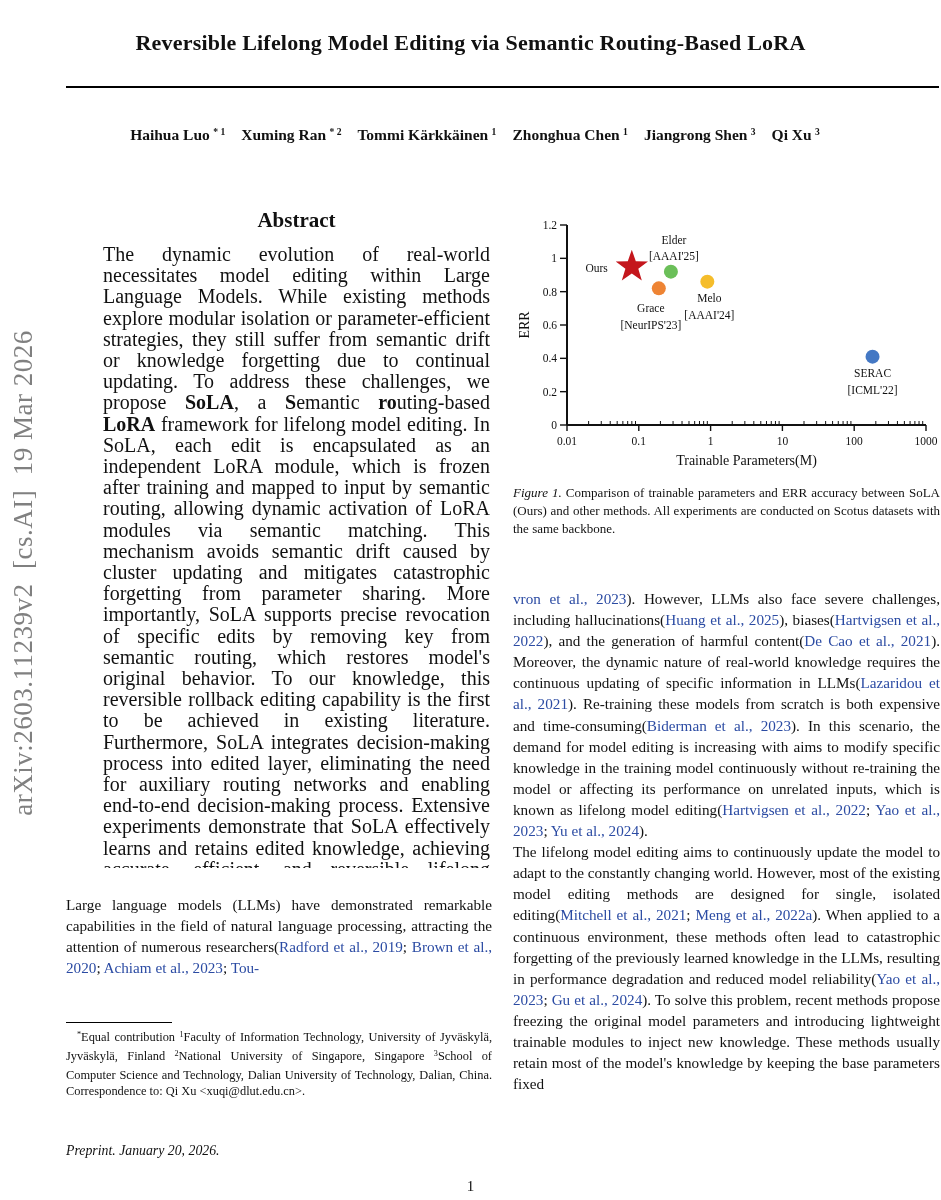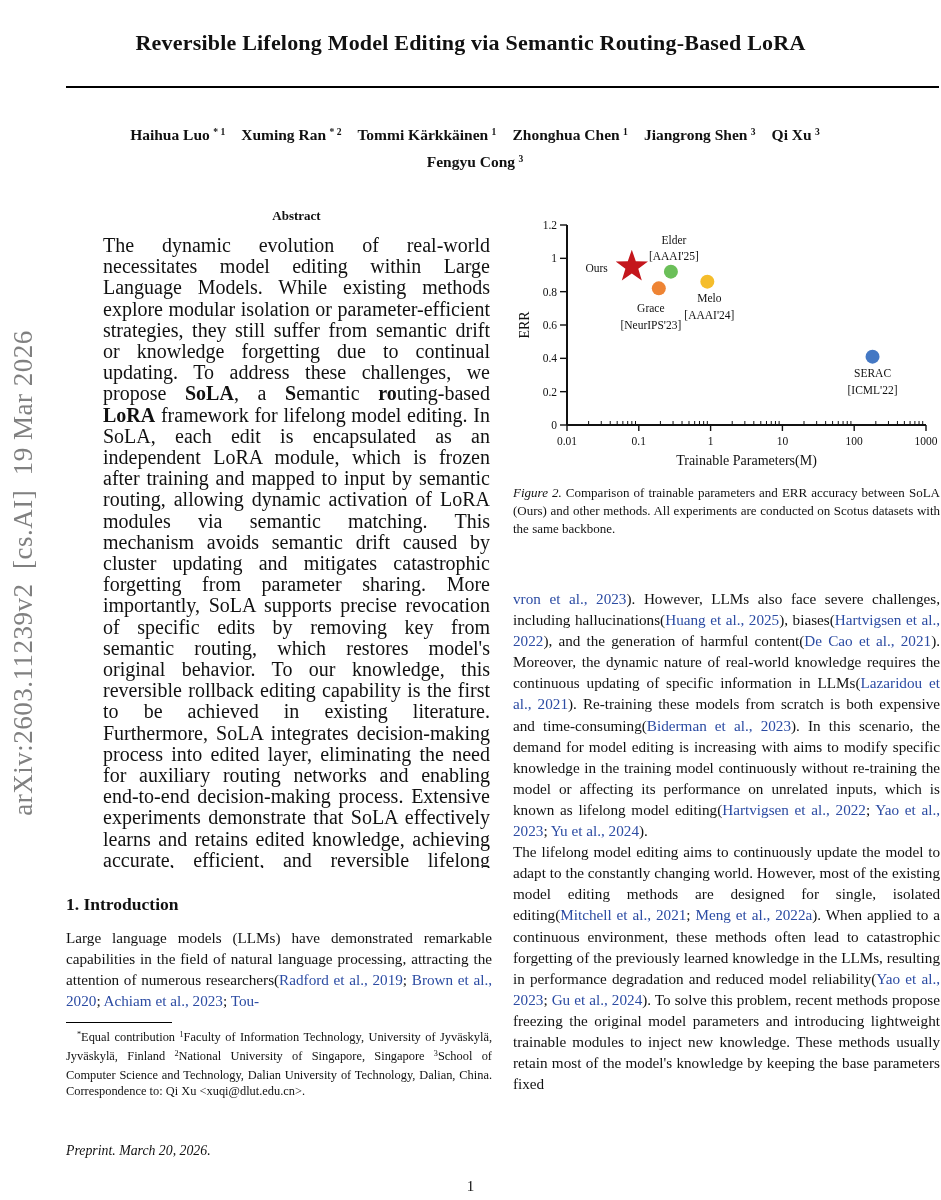--- a/index.html
+++ b/index.html
@@ -20,21 +20,21 @@
   .title-rule{position:absolute;left:66px;top:86px;width:873px;height:2px;background:var(--rule,#000);}
   .authors{
     position:absolute;left:60px;top:122px;width:830px;text-align:center;
     font-size:15.5px;font-weight:bold;line-height:25px;
   }
   .author{margin:0 8px;white-space:nowrap;}
   .sup{font-size:.66em;position:relative;top:-.5em;}
   .a-sup{font-size:.62em;position:relative;top:-.55em;font-weight:bold;margin-left:1px;}
 
   .abstract-block{position:absolute;left:103px;top:208px;width:387px;height:660px;overflow:hidden;}
-  .abstract-heading{text-align:center;font-size:13px;font-weight:bold;margin:0 0 11px 0;}
+  .abstract-heading{text-align:center;font-size:21px;font-weight:bold;margin:0 0 11px 0;}
   .justified{ text-align:justify;font-size:15.2px;line-height:21.1px; }
   .abstract-text{font-size:20px;line-height:21.2px;text-align:justify;}
 
   .intro-block{position:absolute;left:66px;top:894px;width:426px;height:128px;overflow:hidden;}
   .section-heading{font-size:17.5px;font-weight:bold;margin:0 0 12px 0;}
 
   .footnote-block{position:absolute;left:66px;top:1022px;width:426px;height:112px;overflow:hidden;}
   .footnote-rule{width:106px;height:1px;background:var(--rule,#000);margin-bottom:6px;}
   .footnote-text{font-size:12.4px;line-height:16.8px;text-align:justify;text-indent:11px;}
   .preprint-note{position:absolute;left:66px;top:1143px;width:426px;font-size:13.8px;font-style:italic;}
@@ -56,39 +56,37 @@
 
 <div class="page">
 
   <div class="watermark">arXiv:2603.11239v2  [cs.AI]  19 Mar 2026</div>
 
   <div class="paper-title">Reversible Lifelong Model Editing via Semantic Routing-Based LoRA</div>
   <div class="title-rule"></div>
 
   <div class="authors">
     <div id="authors-line1"><span class="author"><span>Haihua Luo</span><span class="a-sup"> * 1</span></span><span class="author"><span>Xuming Ran</span><span class="a-sup"> * 2</span></span><span class="author"><span>Tommi Kärkkäinen</span><span class="a-sup"> 1</span></span><span class="author"><span>Zhonghua Chen</span><span class="a-sup"> 1</span></span><span class="author"><span>Jiangrong Shen</span><span class="a-sup"> 3</span></span><span class="author"><span>Qi Xu</span><span class="a-sup"> 3</span></span></div>
-    <div id="authors-line2"><span class="author"><span>Fengyu Cong</span><span class="a-sup"> 3</span></span></div>
   </div>
 
   <div class="abstract-block">
     <div class="abstract-heading">Abstract</div>
     <div class="abstract-text"><span>The dynamic evolution of real-world necessitates model editing within Large Language Models. While existing methods explore modular isolation or parameter-efficient strategies, they still suffer from semantic drift or knowledge forgetting due to continual updating. To address these challenges, we propose </span><span style="font-weight: bold;">SoLA</span><span>, a </span><span style="font-weight: bold;">S</span><span>emantic </span><span style="font-weight: bold;">ro</span><span>uting-based </span><span style="font-weight: bold;">LoRA</span><span> framework for lifelong model editing. In SoLA, each edit is encapsulated as an independent LoRA module, which is frozen after training and mapped to input by semantic routing, allowing dynamic activation of LoRA modules via semantic matching. This mechanism avoids semantic drift caused by cluster updating and mitigates catastrophic forgetting from parameter sharing. More importantly, SoLA supports precise revocation of specific edits by removing key from semantic routing, which restores model's original behavior. To our knowledge, this reversible rollback editing capability is the first to be achieved in existing literature. Furthermore, SoLA integrates decision-making process into edited layer, eliminating the need for auxiliary routing networks and enabling end-to-end decision-making process. Extensive experiments demonstrate that SoLA effectively learns and retains edited knowledge, achieving accurate, efficient, and reversible lifelong model editing.</span></div>
   </div>
 
   <div class="intro-block">
-    <div class="section-heading">1. Introduction</div>
     <div class="justified"><span>Large language models (LLMs) have demonstrated remarkable capabilities in the field of natural language processing, attracting the attention of numerous researchers(</span><span class="cite">Radford et al., 2019</span><span>; </span><span class="cite">Brown et al., 2020</span><span>; </span><span class="cite">Achiam et al., 2023</span><span>; </span><span class="cite">Tou-</span></div>
   </div>
 
   <div class="footnote-block">
     <div class="footnote-rule"></div>
     <div class="footnote-text"><span class="sup">*</span><span>Equal contribution </span><span class="sup">1</span><span>Faculty of Information Technology, University of Jyväskylä, Jyväskylä, Finland </span><span class="sup">2</span><span>National University of Singapore, Singapore </span><span class="sup">3</span><span>School of Computer Science and Technology, Dalian University of Technology, Dalian, China. Correspondence to: Qi Xu &lt;xuqi@dlut.edu.cn&gt;.</span></div>
   </div>
 
-  <div class="preprint-note">Preprint. March 20, 2026.</div>
+  <div class="preprint-note">Preprint. January 20, 2026.</div>
 
   <div class="figure-block">
     <svg id="chart-svg" width="427" height="282" viewBox="0 0 427 282">
         <line x1="54" y1="25" x2="54" y2="225" stroke="#111" stroke-width="2"></line>
         <line x1="54" y1="225" x2="413" y2="225" stroke="#111" stroke-width="2"></line>
         <line x1="47" y1="225" x2="54" y2="225" stroke="#111" stroke-width="1.4"></line>
         <text x="44" y="229" font-size="11.5" text-anchor="end" fill="#111">0</text>
         <line x1="47" y1="191.66666666666666" x2="54" y2="191.66666666666666" stroke="#111" stroke-width="1.4"></line>
         <text x="44" y="195.66666666666666" font-size="11.5" text-anchor="end" fill="#111">0.2</text>
         <line x1="47" y1="158.33333333333331" x2="54" y2="158.33333333333331" stroke="#111" stroke-width="1.4"></line>
@@ -165,21 +163,21 @@
         <text x="137.81450854841313" y="129.33333333333334" font-size="11.5" text-anchor="middle" fill="#111">[NeurIPS'23]</text>
         <circle cx="194.31461217774356" cy="81.66666666666666" r="7" fill="#f5bd2b"></circle>
         <text x="196.31461217774356" y="101.66666666666666" font-size="11.5" text-anchor="middle" fill="#111">Melo</text>
         <text x="196.31461217774356" y="118.66666666666666" font-size="11.5" text-anchor="middle" fill="#111">[AAAI'24]</text>
         <circle cx="359.5285658664174" cy="156.66666666666669" r="7" fill="#4478c4"></circle>
         <text x="359.5285658664174" y="176.66666666666669" font-size="11.5" text-anchor="middle" fill="#111">SERAC</text>
         <text x="359.5285658664174" y="193.66666666666669" font-size="11.5" text-anchor="middle" fill="#111">[ICML'22]</text>
       </svg>
   </div>
 
-  <div class="figure-caption"><span style="font-style: italic;">Figure 2.</span><span> Comparison of trainable parameters and ERR accuracy between SoLA (Ours) and other methods. All experiments are conducted on Scotus datasets with the same backbone.</span></div>
+  <div class="figure-caption"><span style="font-style: italic;">Figure 1.</span><span> Comparison of trainable parameters and ERR accuracy between SoLA (Ours) and other methods. All experiments are conducted on Scotus datasets with the same backbone.</span></div>
 
   <div class="rc-text">
     <div class="justified"><span class="cite">vron et al., 2023</span><span>). However, LLMs also face severe challenges, including hallucinations(</span><span class="cite">Huang et al., 2025</span><span>), biases(</span><span class="cite">Hartvigsen et al., 2022</span><span>), and the generation of harmful content(</span><span class="cite">De Cao et al., 2021</span><span>). Moreover, the dynamic nature of real-world knowledge requires the continuous updating of specific information in LLMs(</span><span class="cite">Lazaridou et al., 2021</span><span>). Re-training these models from scratch is both expensive and time-consuming(</span><span class="cite">Biderman et al., 2023</span><span>). In this scenario, the demand for model editing is increasing with aims to modify specific knowledge in the training model continuously without re-training the model or affecting its performance on unrelated inputs, which is known as lifelong model editing(</span><span class="cite">Hartvigsen et al., 2022</span><span>; </span><span class="cite">Yao et al., 2023</span><span>; </span><span class="cite">Yu et al., 2024</span><span>).</span></div>
     <div class="justified rc-para2"><span>The lifelong model editing aims to continuously update the model to adapt to the constantly changing world. However, most of the existing model editing methods are designed for single, isolated editing(</span><span class="cite">Mitchell et al., 2021</span><span>; </span><span class="cite">Meng et al., 2022a</span><span>). When applied to a continuous environment, these methods often lead to catastrophic forgetting of the previously learned knowledge in the LLMs, resulting in performance degradation and reduced model reliability(</span><span class="cite">Yao et al., 2023</span><span>; </span><span class="cite">Gu et al., 2024</span><span>). To solve this problem, recent methods propose freezing the original model parameters and introducing lightweight trainable modules to inject new knowledge. These methods usually retain most of the model's knowledge by keeping the base parameters fixed</span></div>
   </div>
 
   <div class="page-number">1</div>
 
 </div>
 

